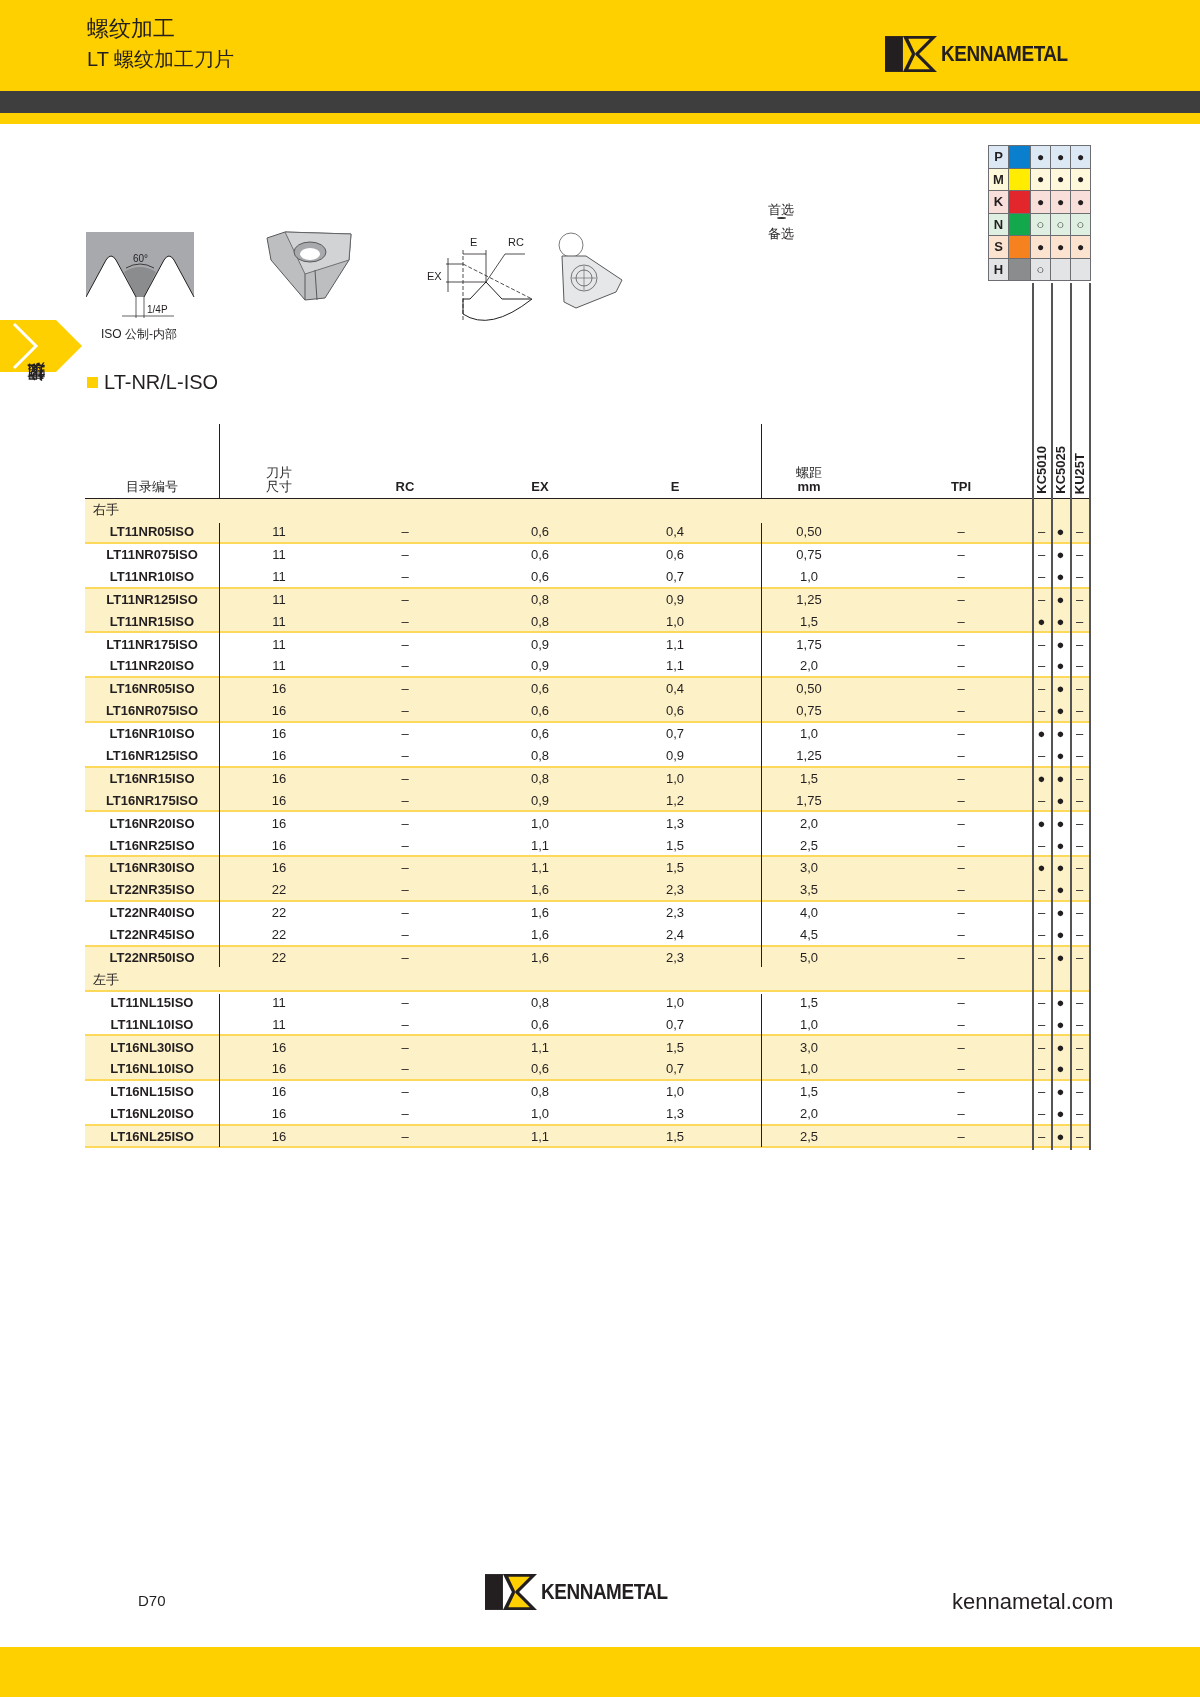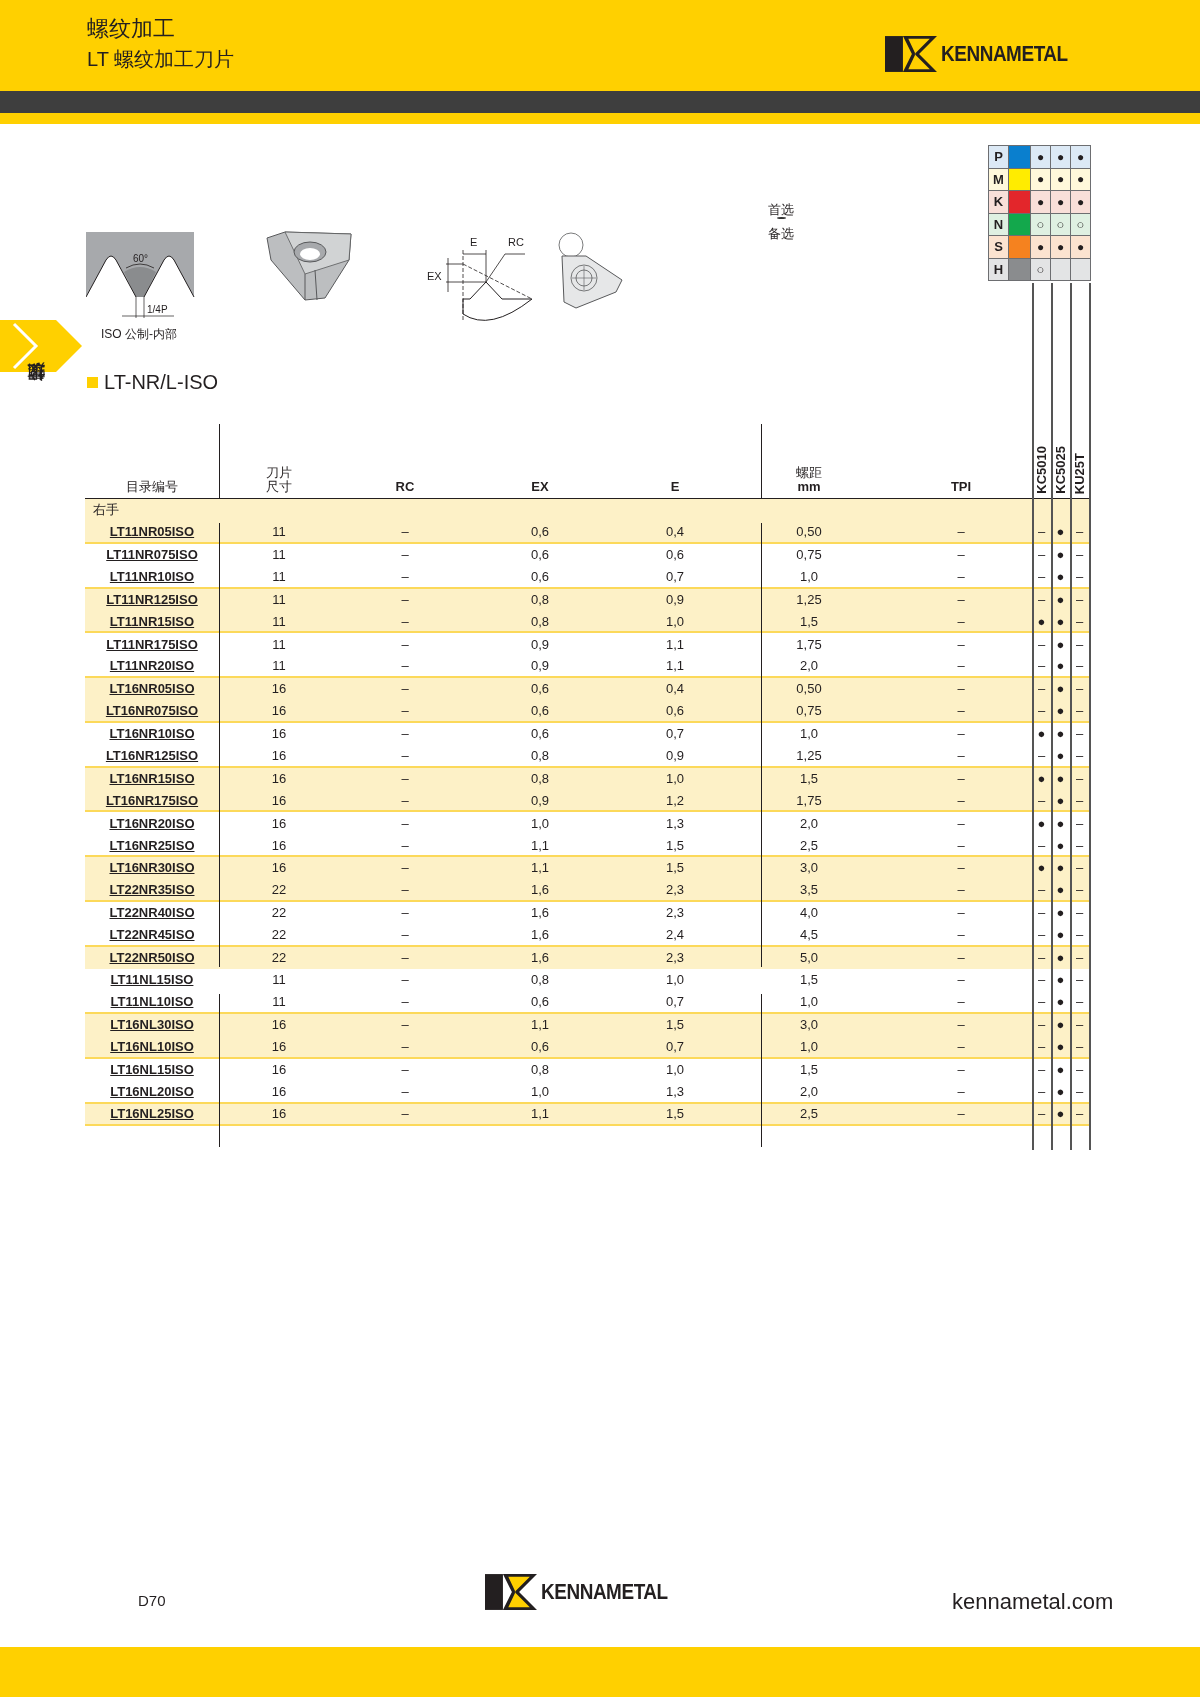--- a/index.html
+++ b/index.html
@@ -46,21 +46,21 @@
   .tbl { position: absolute; left: 85px; top: 424px; width: 1004px; }
   .thead { position: relative; height: 74px; }
   .th { position: absolute; bottom: 4px; font-size: 13px; font-weight: bold; text-align: center; line-height: 14px; }
   .th.cn { font-weight: normal; }
   .th-vert { position: absolute; bottom: 4px; writing-mode: vertical-rl; transform: rotate(180deg); font-size: 13px; font-weight: bold; }
   .vline { position: absolute; width: 1px; background: #231f20; }
 
   .row { position: relative; height: 22.4px; font-size: 13px; border-bottom: 1px solid transparent; flex-direction: column; }
   .row.shade { background: #fdf1c7; padding-left: 48px; }
   .cell { position: absolute; top: 0; height: 100%; display: flex; align-items: center; justify-content: center; }
-  .cell.code { font-weight: bold; text-decoration: underline; }
+  .cell.code { font-weight: bold; }
   .grp { position: absolute; left: 8px; top: 2px; font-size: 13px; }
 
   .c-code { left: 0; width: 134px; }
   .c-size { left: 134px; width: 120px; }
   .c-rc { left: 280px; width: 80px; }
   .c-ex { left: 415px; width: 80px; }
   .c-e { left: 550px; width: 80px; }
   .c-pitch { left: 684px; width: 80px; }
   .c-tpi { left: 836px; width: 80px; }
   .c-g1 { left: 947px; width: 19px; }
@@ -470,20 +470,23 @@
         <div class="cell c-size">22</div>
         <div class="cell c-rc">–</div>
         <div class="cell c-ex">1,6</div>
         <div class="cell c-e">2,3</div>
         <div class="cell c-pitch">5,0</div>
         <div class="cell c-tpi">–</div>
         <div class="cell c-g1">–</div>
         <div class="cell c-g2">●</div>
         <div class="cell c-g3">–</div>
       </div>
+      <div class="row shade" style="border-bottom: 2px solid rgb(252, 217, 90);">
+        <span class="grp">左手</span>
+      </div>
       <div class="row">
         <div class="cell code c-code">LT11NL15ISO</div>
         <div class="cell c-size">11</div>
         <div class="cell c-rc">–</div>
         <div class="cell c-ex">0,8</div>
         <div class="cell c-e">1,0</div>
         <div class="cell c-pitch">1,5</div>
         <div class="cell c-tpi">–</div>
         <div class="cell c-g1">–</div>
         <div class="cell c-g2">●</div>

